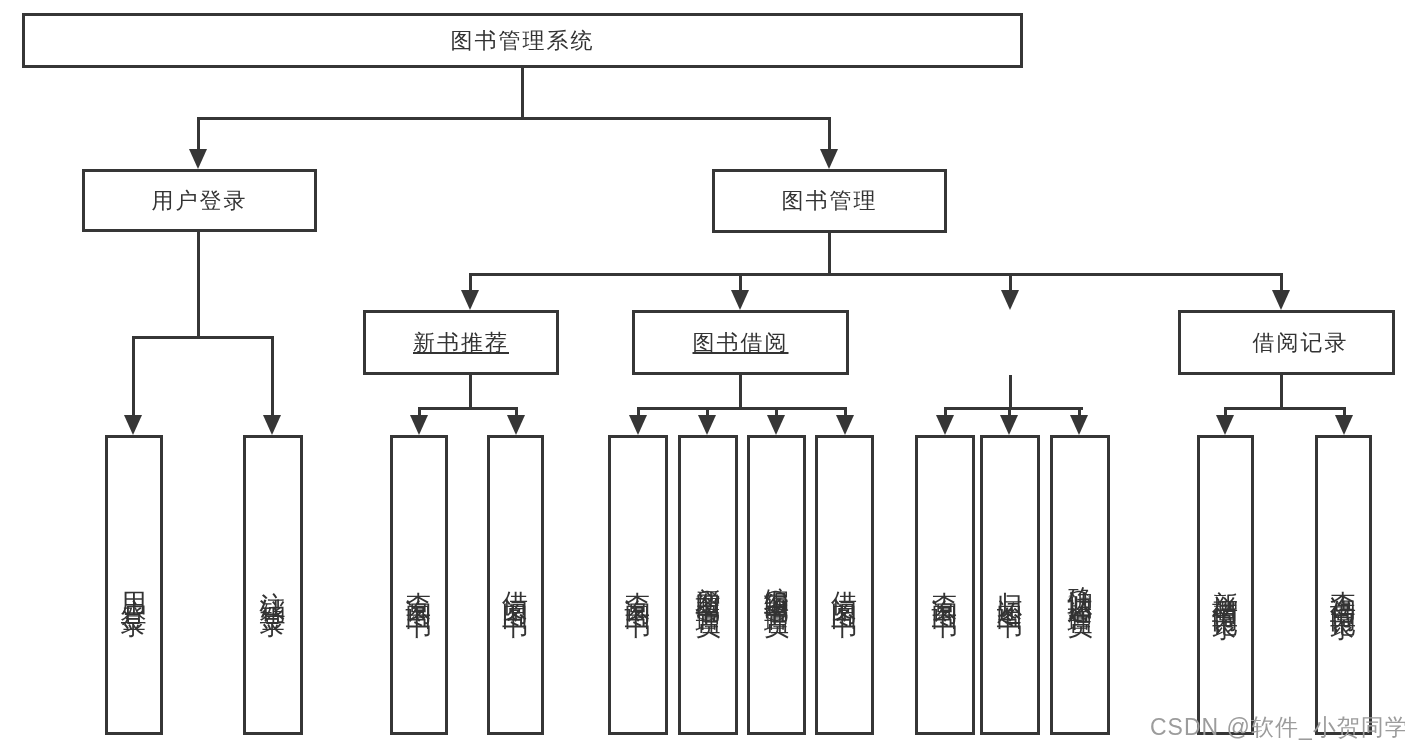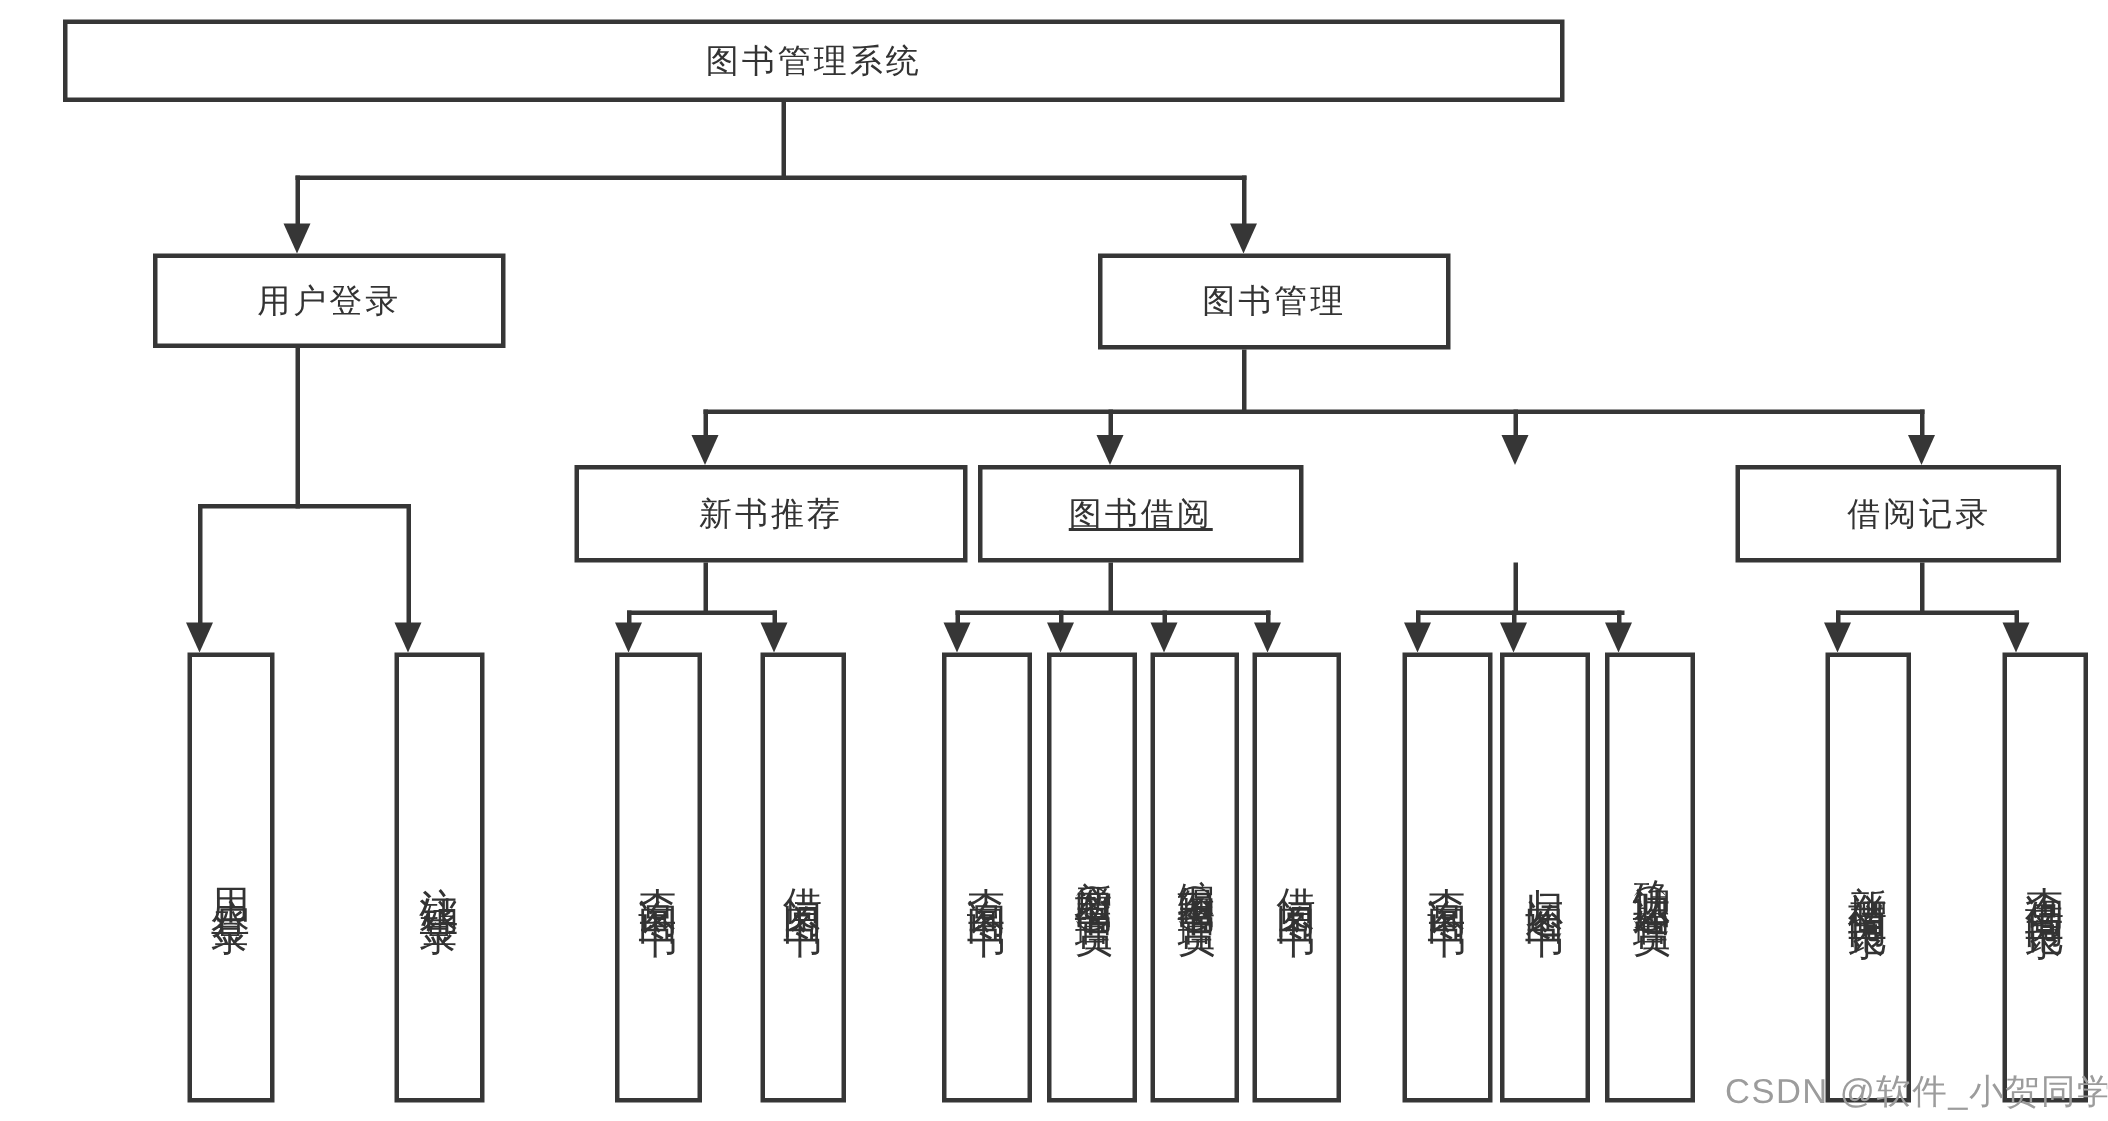--- a/index.html
+++ b/index.html
@@ -13,21 +13,20 @@
     overflow: hidden;
   }
   .node {
     position: absolute;
     border: 3px solid #363636;
     background: #ffffff;
     display: flex;
     align-items: center;
     justify-content: center;
     color: #333333;
-    margin-left: 20px;
   }
   .node .hlabel {
     font-size: 22px;
     letter-spacing: 2px;
     white-space: nowrap;
   }
   .node .vlabel {
     writing-mode: vertical-rl;
     text-orientation: mixed;
     font-size: 26px;
@@ -92,27 +91,27 @@
   <div class="line" style="left:469px; top:273px; width:814px; height:3px;"></div>
   <div class="line" style="left:469px; top:273px; width:3px; height:20px;"></div>
   <div class="arrowhead" style="left:461px; top:290px;"></div>
   <div class="line" style="left:739px; top:273px; width:3px; height:20px;"></div>
   <div class="arrowhead" style="left:731px; top:290px;"></div>
   <div class="line" style="left:1009px; top:273px; width:3px; height:20px;"></div>
   <div class="arrowhead" style="left:1001px; top:290px;"></div>
   <div class="line" style="left:1280px; top:273px; width:3px; height:20px;"></div>
   <div class="arrowhead" style="left:1272px; top:290px;"></div>
 
-  <div class="node" style="left:363px; top:310px; width:262px; height:65px;">
+  <div class="node" style="left:363px; top:310px; width:196px; height:65px;text-decoration:underline;">
     <span class="hlabel">新书推荐</span>
   </div>
   <div class="node" style="left:632px; top:310px; width:217px; height:65px;text-decoration:underline;">
     <span class="hlabel">图书借阅</span>
   </div>
-  <div class="node" style="left:1137px; top:310px; width:217px; height:65px;padding-left:28px;">
+  <div class="node" style="left:1178px; top:310px; width:217px; height:65px;padding-left:28px;">
     <span class="hlabel">借阅记录</span>
   </div>
 
   <div class="line" style="left:469px; top:375px; width:3px; height:34px;"></div>
   <div class="line" style="left:418px; top:407px; width:100px; height:3px;"></div>
   <div class="line" style="left:418px; top:407px; width:3px; height:10px;"></div>
   <div class="arrowhead" style="left:410px; top:415px;"></div>
   <div class="line" style="left:515px; top:407px; width:3px; height:10px;"></div>
   <div class="arrowhead" style="left:507px; top:415px;"></div>
 

